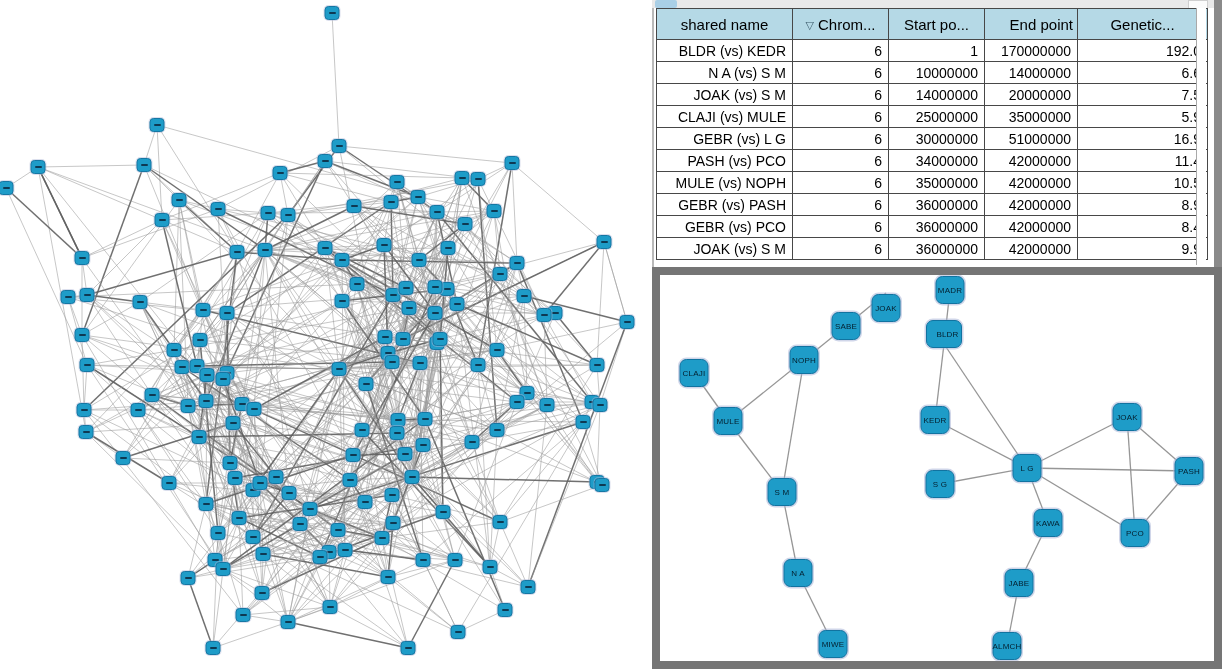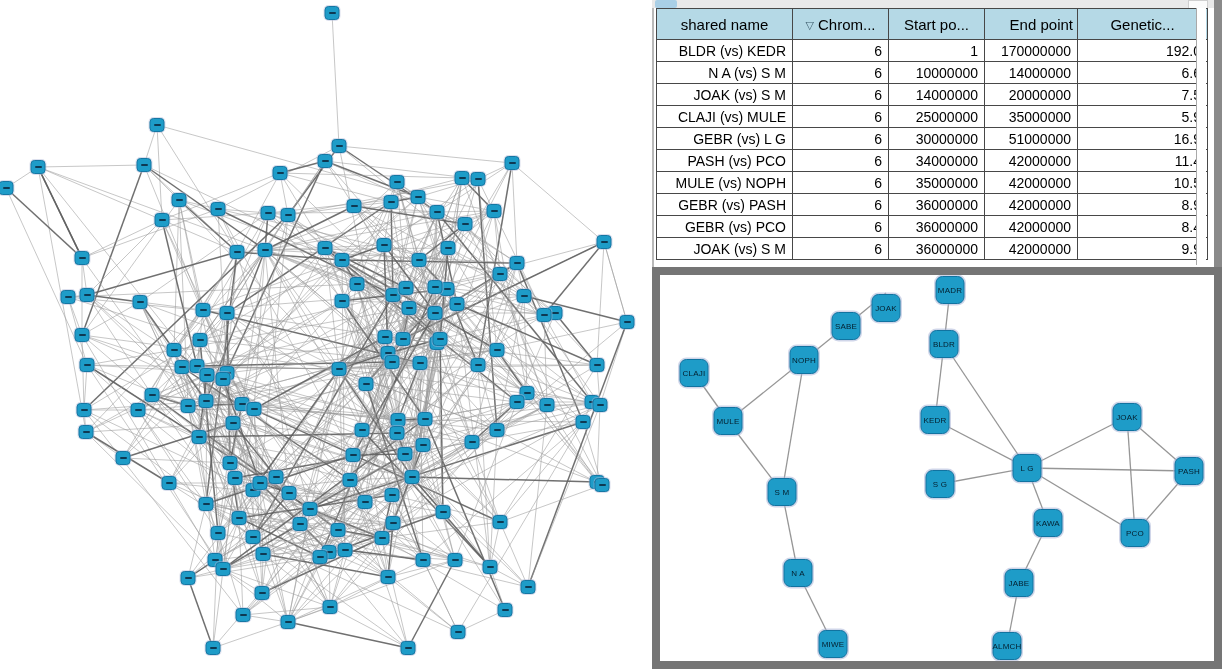--- a/index.html
+++ b/index.html
@@ -1334,21 +1334,21 @@
         </svg>
     <div class="sn" style="left: 226px; top: 33px;">JOAK</div>
         <div class="sn" style="left: 186px; top: 51px;">SABE</div>
         <div class="sn" style="left: 144px; top: 85px;">NOPH</div>
         <div class="sn" style="left: 34px; top: 98px;">CLAJI</div>
         <div class="sn" style="left: 68px; top: 146px;">MULE</div>
         <div class="sn" style="left: 122px; top: 217px;">S M</div>
         <div class="sn" style="left: 138px; top: 298px;">N A</div>
         <div class="sn" style="left: 173px; top: 369px;">MIWE</div>
         <div class="sn" style="left: 290px; top: 15px; text-align: right;">MADR</div>
-        <div class="sn" style="left: 284px; top: 69px;">BLDR</div>
+        <div class="sn" style="left: 284px; top: 59px; padding-left: 7px;">BLDR</div>
         <div class="sn" style="left: 275px; top: 145px;">KEDR</div>
         <div class="sn" style="left: 280px; top: 209px;">S G</div>
         <div class="sn" style="left: 367px; top: 193px;">L G</div>
         <div class="sn" style="left: 467px; top: 142px;">JOAK</div>
         <div class="sn" style="left: 529px; top: 196px;">PASH</div>
         <div class="sn" style="left: 388px; top: 248px;">KAWA</div>
         <div class="sn" style="left: 475px; top: 258px;">PCO</div>
         <div class="sn" style="left: 359px; top: 308px;">JABE</div>
         <div class="sn" style="left: 347px; top: 371px;">ALMCH</div>
       </div>

